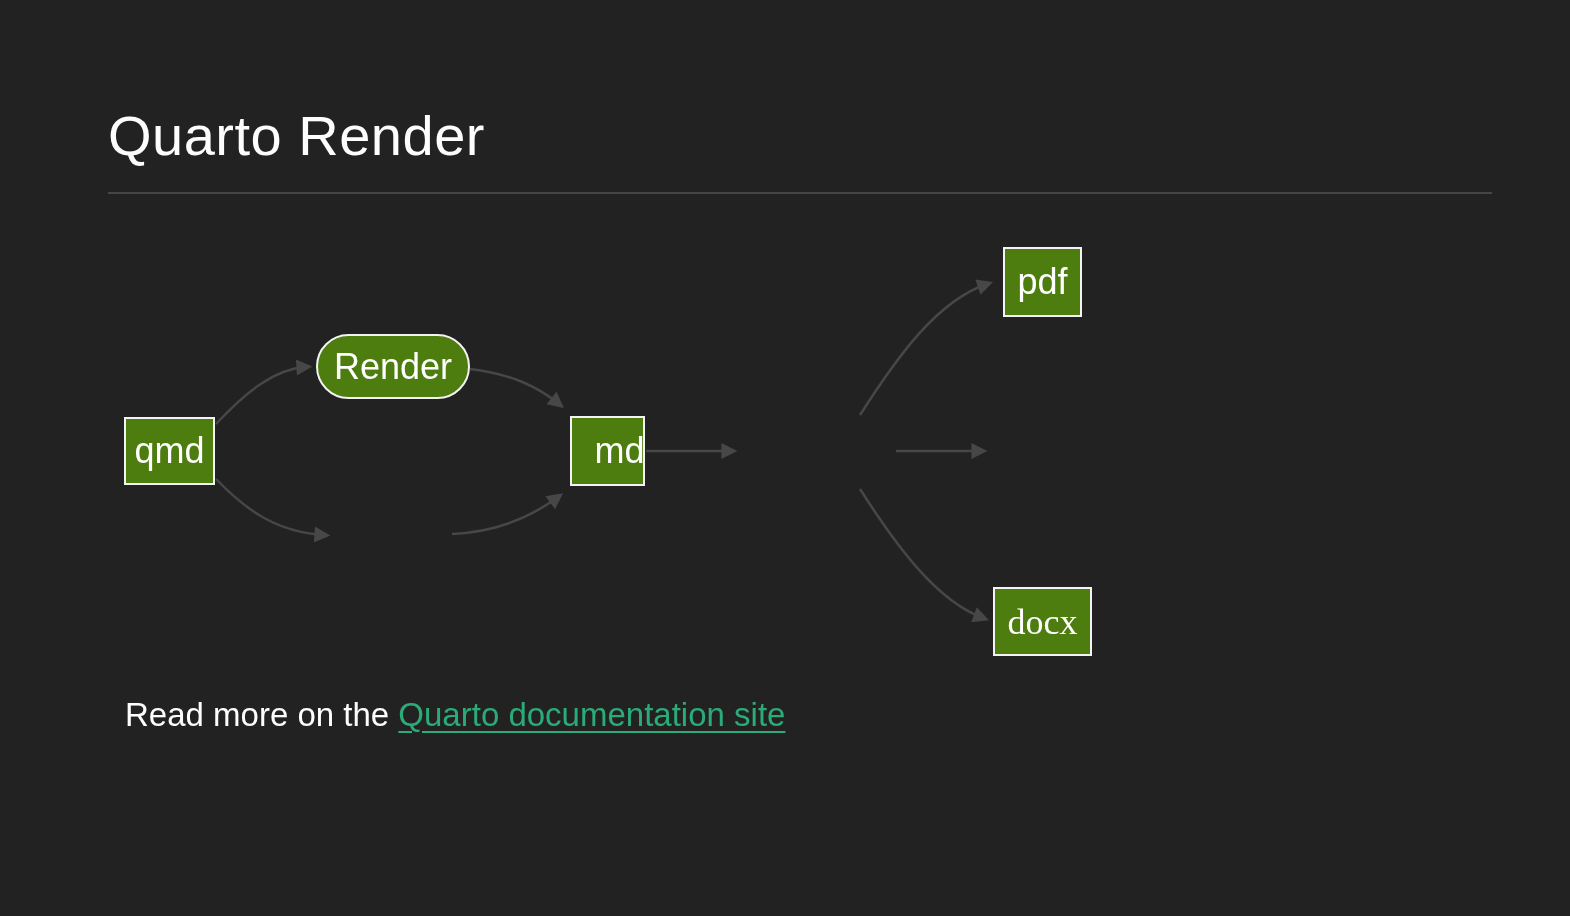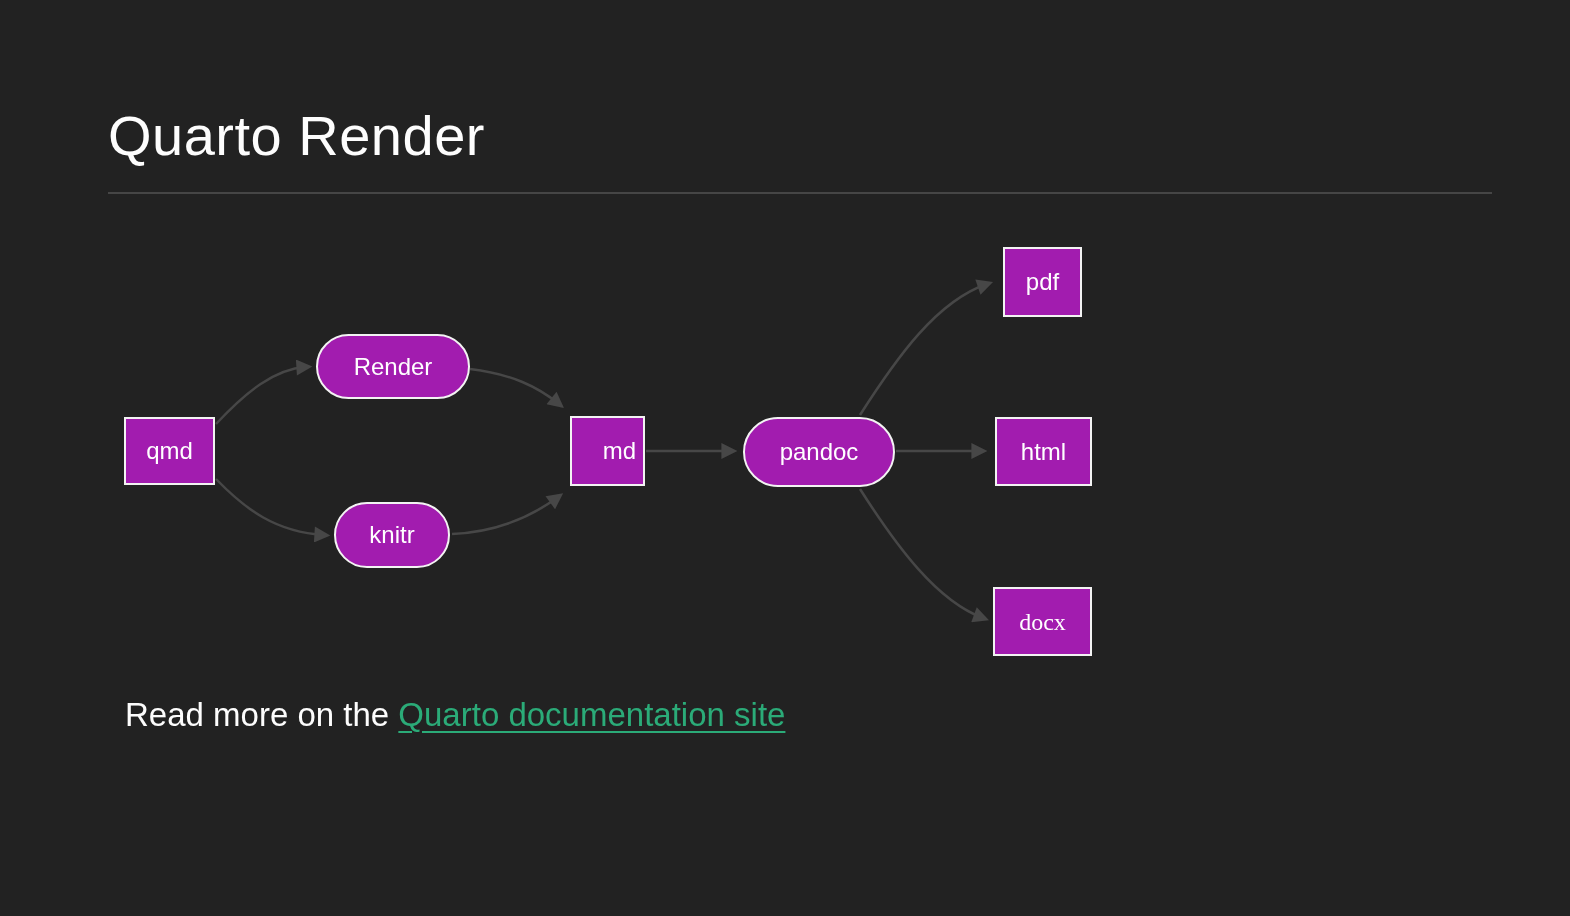--- a/index.html
+++ b/index.html
@@ -50,24 +50,24 @@
     fill: none;
     stroke: #474747;
     stroke-width: 2.5px;
   }
   .node {
     position: absolute;
     box-sizing: border-box;
     display: flex;
     align-items: center;
     justify-content: center;
-    background: #a21caf;
+    background: #4d7c0f;
     border: 2px solid #f3f3f3;
     color: #ffffff;
-    font-size: 24px;
+    font-size: 36px;
     line-height: 1;
     white-space: nowrap;
   }
   .node.stadium { border-radius: 40px; }
   .readmore {
     position: absolute;
     left: 109px;
     top: 680px;
     margin: 16px;
     font-size: 33px;
@@ -110,39 +110,30 @@
     </svg>
 
     <div class="node rect" style="left:124px; top:417px; width:91px; height:68px;">
       <span>qmd</span>
     </div>
 
     <div class="node stadium" style="left:316px; top:334px; width:154px; height:65px;">
       <span>Render</span>
     </div>
 
-    <div class="node stadium" style="left:334px; top:502px; width:116px; height:66px;">
-      <span>knitr</span>
-    </div>
 
     <div class="node rect" style="left:570px; top:416px; width:75px; height:70px;padding-left:24px;">
       <span>md</span>
     </div>
 
-    <div class="node stadium" style="left:743px; top:417px; width:152px; height:70px;">
-      <span>pandoc</span>
-    </div>
 
     <div class="node rect" style="left:1003px; top:247px; width:79px; height:70px;">
       <span>pdf</span>
     </div>
 
-    <div class="node rect" style="left:995px; top:417px; width:97px; height:69px;">
-      <span>html</span>
-    </div>
 
     <div class="node rect" style="left:993px; top:587px; width:99px; height:69px;font-family:Liberation Serif, serif;">
       <span>docx</span>
     </div>
 
   </div>
 
   <p class="readmore">
     <span class="prefix">Read more on the </span><a href="#">Quarto documentation site</a>
   </p>

